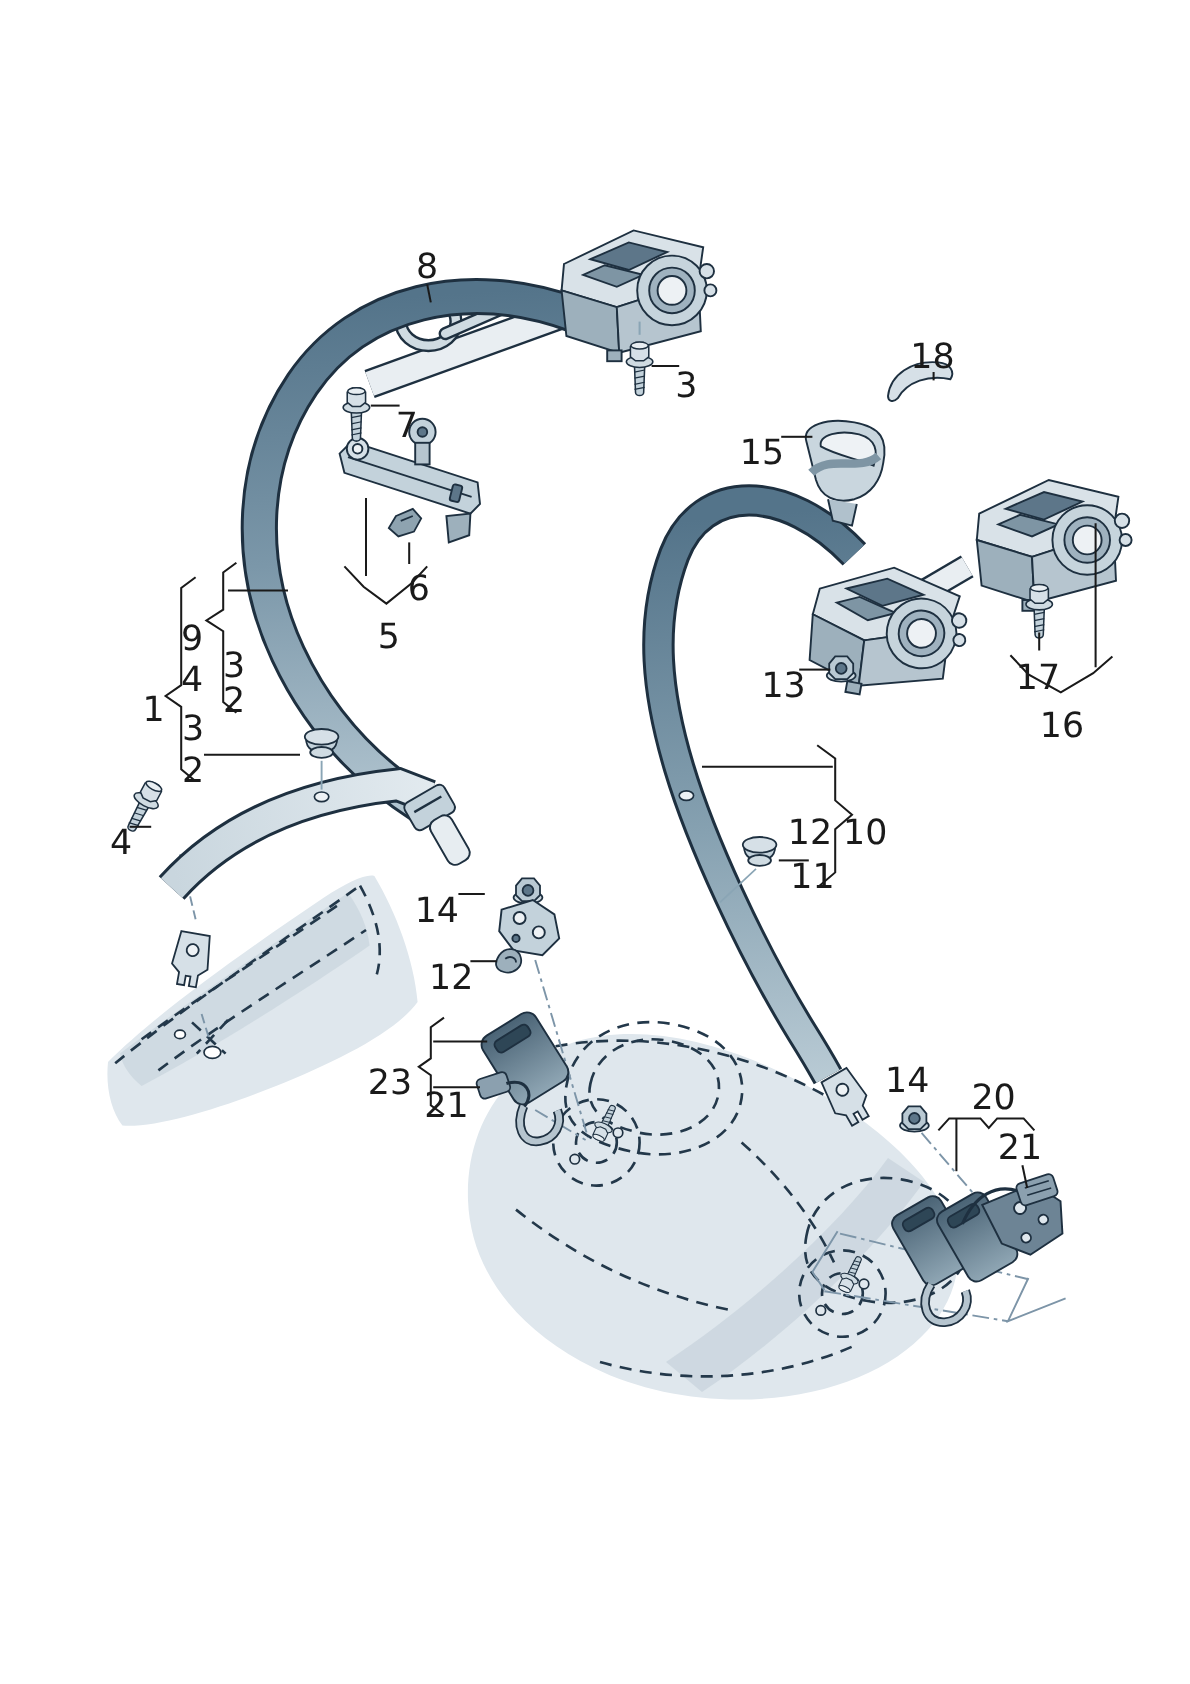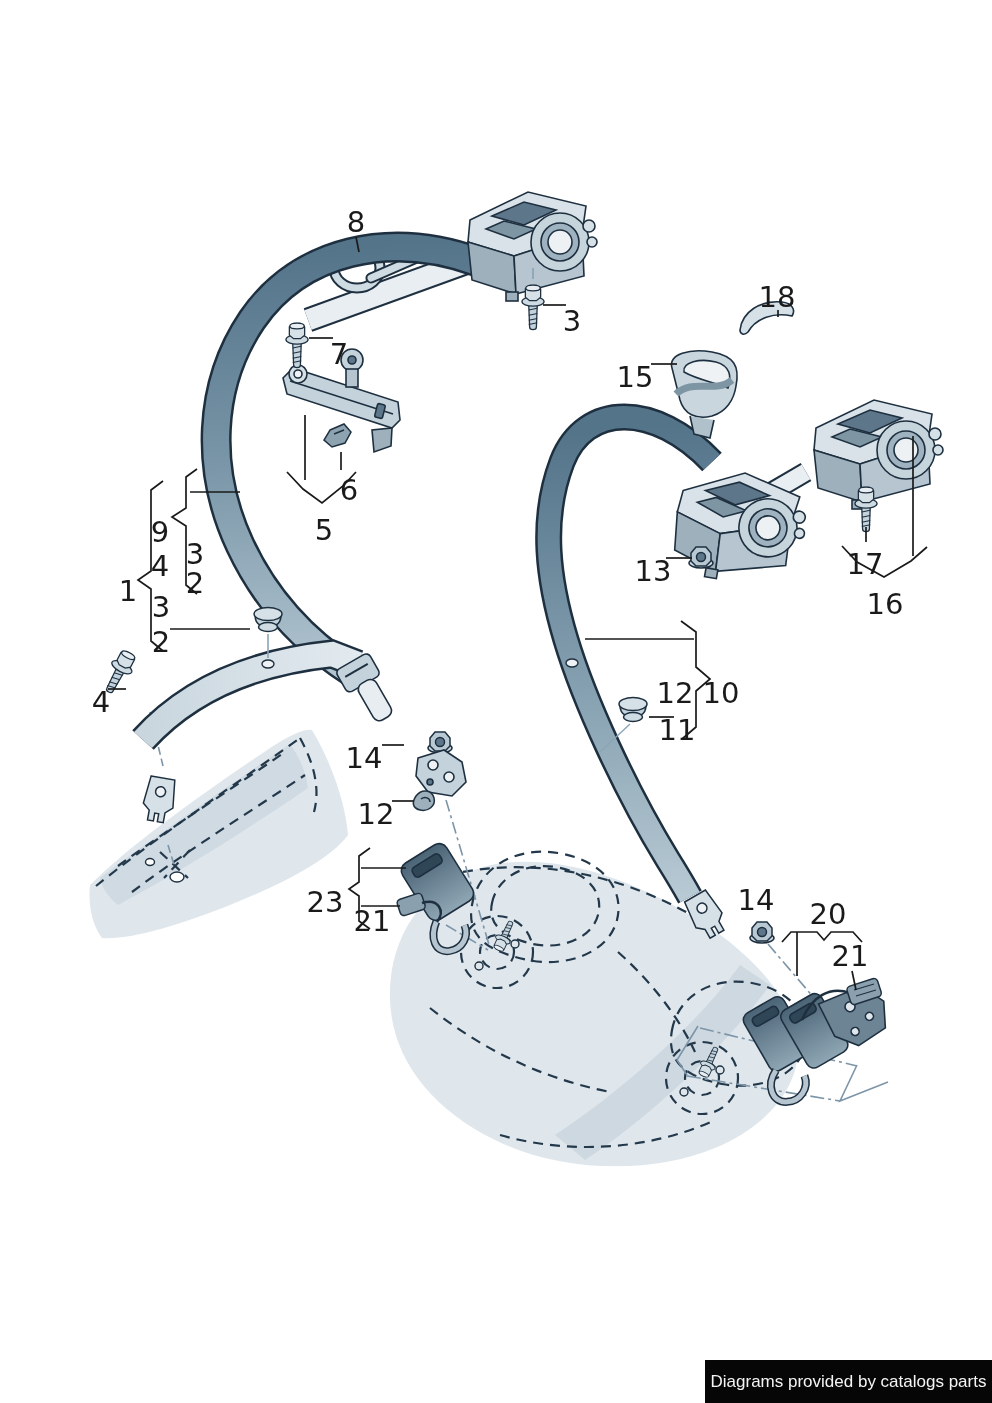--- a/index.html
+++ b/index.html
@@ -311,16 +311,13 @@
     <text class="co" x="364" y="768">14</text>
     <text class="co" x="376" y="824">12</text>
     <text class="co" x="325" y="912">23</text>
     <text class="co" x="372" y="931">21</text>
     <text class="co" x="756" y="910">14</text>
     <text class="co" x="828" y="924">20</text>
     <text class="co" x="850" y="966">21</text>
   </g>
 </svg>
 
-<div class="footer">
-  <span>Diagrams provided by catalogs parts</span>
 </div>
-</div>
 
 </body></html>

